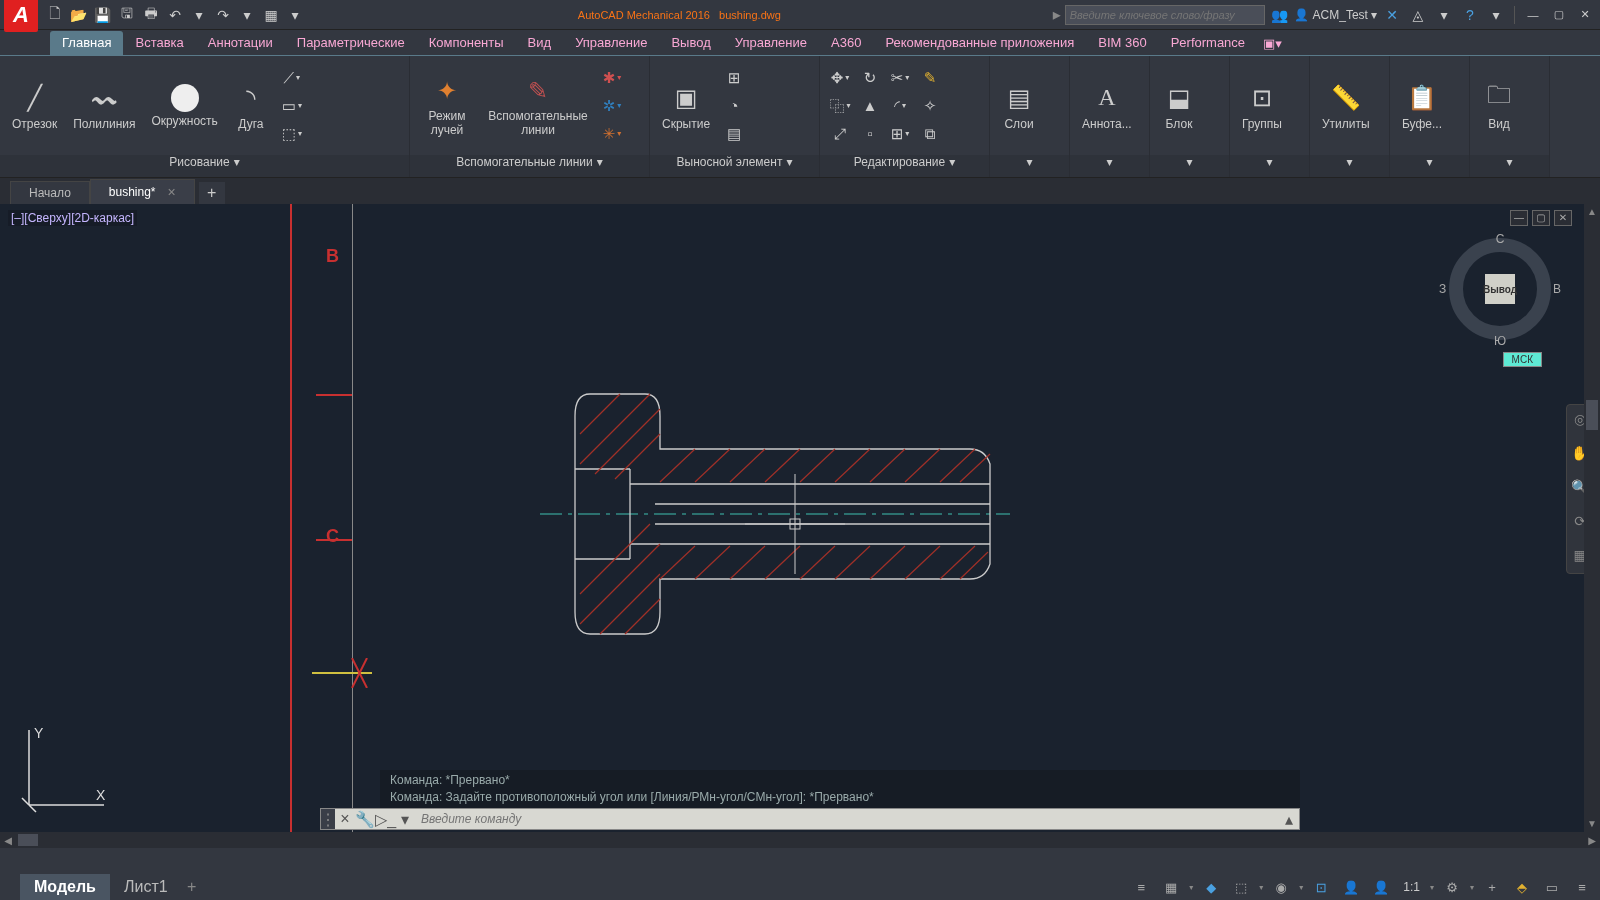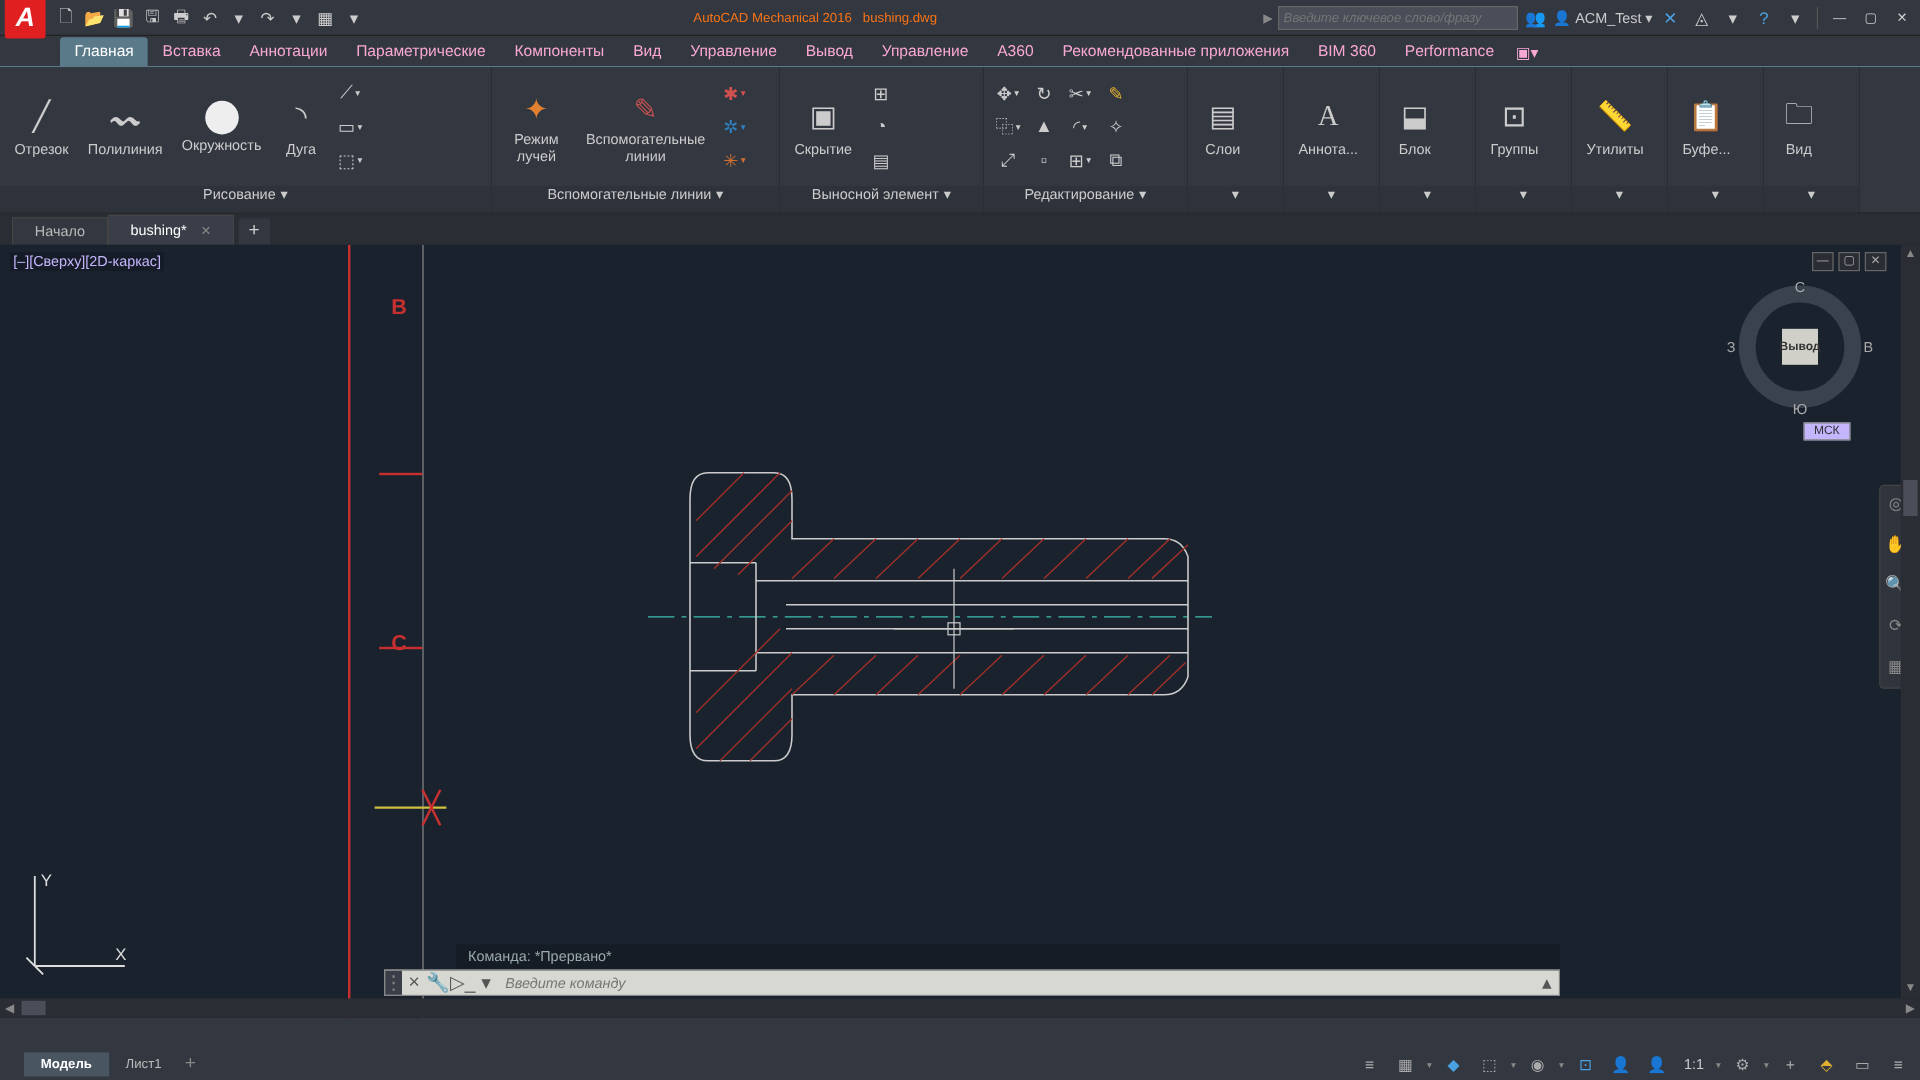--- a/index.html
+++ b/index.html
@@ -50,21 +50,21 @@
 .vc-btn{width:18px;height:16px;border:1px solid #666;background:#2a2d34;color:#aaa;font-size:10px;line-height:14px;text-align:center;cursor:pointer;}
 
 
 .viewcube-wrap{position:absolute; top:30px; right:45px; width:110px; height:110px;}
 .vc-ring{position:absolute; inset:4px; border:14px solid #3a424e; border-radius:50%;}
 .vc-cube{position:absolute; top:40px; left:40px; width:30px; height:30px; background:#d0d0c8; display:flex; align-items:center; justify-content:center; font-size:10px; color:#333; font-weight:bold;}
 .vc-n{position:absolute; top:-2px; left:50%; transform:translateX(-50%); color:#aaa; font-size:12px;}
 .vc-s{position:absolute; bottom:-4px; left:50%; transform:translateX(-50%); color:#aaa; font-size:12px;}
 .vc-e{position:absolute; right:-6px; top:50%; transform:translateY(-50%); color:#aaa; font-size:12px;}
 .vc-w{position:absolute; left:-6px; top:50%; transform:translateY(-50%); color:#aaa; font-size:12px;}
-.wcs-btn{position:absolute; top:148px; right:58px; background:#c4b5fd; color:#333; font-size:10px; padding:1px 8px; border:1px solid #888;}
+.wcs-btn{position:absolute; top:148px; right:58px; background:#5eead4; color:#333; font-size:10px; padding:1px 8px; border:1px solid #888;}
 
 
 .navbar-r{position:absolute; right:6px; top:200px; width:28px; background:#30343c; border:1px solid #444; border-radius:4px; padding:6px 0; display:flex; flex-direction:column; gap:14px; align-items:center;}
 .nav-tool{width:20px;height:20px; color:#888; font-size:14px; text-align:center;}
 
 
 .redline-v{position:absolute; width:2px; background:#c83030;}
 .redline-h{position:absolute; height:2px; background:#c83030;}
 .grayline-v{position:absolute; width:1px; background:#888;}
 .red-label{position:absolute; color:#c83030; font-size:18px; font-weight:bold;}
@@ -86,21 +86,21 @@
 .cmdline{position:absolute; bottom:18px; left:320px; right:300px; height:22px; background:#d8d8d2; border:1px solid #888; display:flex; align-items:center;}
 .cmdline .handle{width:14px; background:#3a3e48; height:100%; display:flex; align-items:center; justify-content:center; color:#888;}
 .cmdline .cbtn{width:20px; text-align:center; color:#555;}
 .cmdline input{flex:1; border:none; background:transparent; font-style:italic; color:#777; padding:0 6px; font-size:12px; outline:none;}
 .hscroll{position:absolute; bottom:0; left:0; right:0; height:16px; background:#2a2d34; display:flex; align-items:center;}
 .hscroll .arrow{width:16px; text-align:center; color:#888; font-size:10px;}
 .hscroll .thumb{width:20px; height:12px; background:#4a4e58; margin-left:2px;}
 
 
 .bottom-tabs{position:absolute; bottom:0; left:0; right:0; height:26px; background:#333740; display:flex; align-items:center; padding-left:20px; gap:0;}
-.btab{padding:4px 14px; font-size:11px; color:#bbb; cursor:pointer;}
+.btab{padding:4px 14px; font-size:16px; color:#bbb; cursor:pointer;}
 .btab.active{background:#4a5562; color:#fff; font-weight:bold;}
 .btab-add{width:20px; color:#888; text-align:center;}
 
 
 .statusbar{position:absolute; bottom:0; right:0; height:26px; display:flex; align-items:center; gap:6px; padding-right:6px; background:#333740;}
 .sbtn{width:24px; height:22px; display:flex; align-items:center; justify-content:center; color:#aaa; font-size:13px; cursor:pointer; border:none; background:transparent;}
 .sbtn.on{color:#4aa0e0;}
 .stext{font-size:12px; color:#ccc; padding:0 4px;}
 .sdd{font-size:8px; color:#888;}
 
@@ -431,20 +431,21 @@
   <div class="navbar-r">
     <div class="nav-tool">◎</div>
     <div class="nav-tool">✋</div>
     <div class="nav-tool">🔍</div>
     <div class="nav-tool">⟳</div>
     <div class="nav-tool">▦</div>
   </div>
 
   <div class="cmdhist">
     <div>Команда: *Прервано*</div>
+    <div>Команда: Задайте противоположный угол или [Линия/РМн-угол/СМн-угол]: *Прервано*</div>
   </div>
 
   <div class="cmdline">
     <div class="handle">⋮</div>
     <div class="cbtn">×</div>
     <div class="cbtn">🔧</div>
     <div class="cbtn">▷_</div>
     <div class="cbtn">▾</div>
     <input placeholder="Введите команду" style="">
     <div class="cbtn">▴</div>

